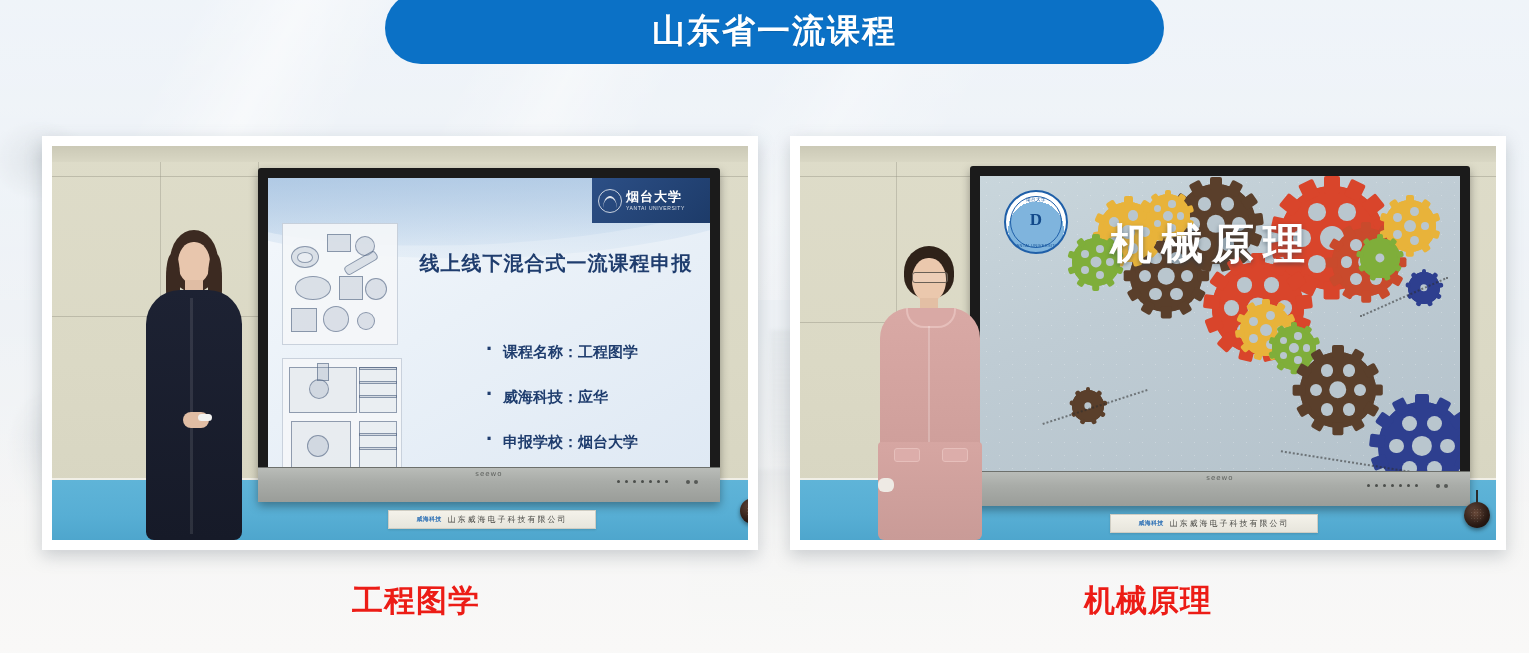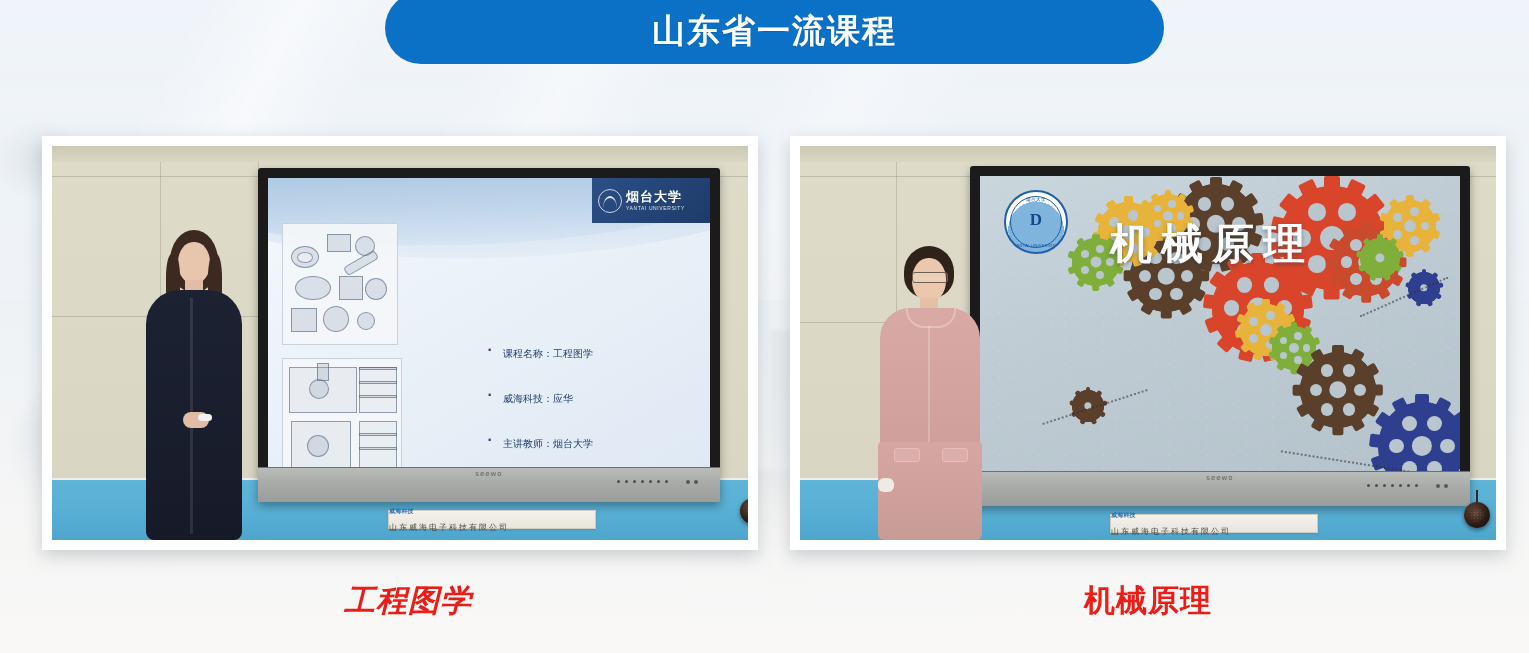--- a/index.html
+++ b/index.html
@@ -194,24 +194,24 @@
   }
   .chin-knobs i { width: 4px; height: 4px; border-radius: 50%; background: #565956; }
 
   
   .dealer-strip {
     position: absolute;
     height: 17px;
     background: linear-gradient(180deg, #f4f2ea, #e7e5dc);
     border: 1px solid #cfcdc3;
     display: flex;
+    align-items: center;
     justify-content: center;
     gap: 6px;
     box-shadow: 0 1px 2px rgba(0,0,0,.12);
-    flex-direction: column;
   }
   .dealer-logo {
     font-size: 6px;
     color: #2b6fb5;
     font-weight: bold;
     letter-spacing: .2px;
     white-space: nowrap;
   }
   .dealer-text {
     font-size: 8px;
@@ -318,22 +318,22 @@
     font-weight: bold;
     color: #1f3d6e;
     letter-spacing: 1px;
   }
   .slide-left-bullets {
     position: absolute;
     left: 178px; top: 142px;
   }
   .slide-left-bullets li {
     list-style: none;
-    font-size: 10px;
-    font-weight: normal;
+    font-size: 15px;
+    font-weight: bold;
     color: #1f3d6e;
     margin: 0 0 19px 0;
     white-space: nowrap;
   }
   .slide-left-bullets li::before {
     content: "·";
     display: inline-block;
     width: 17px;
     font-size: 22px;
     vertical-align: 1px;
@@ -452,21 +452,21 @@
     top: 580px;
     font-size: 31px;
     font-weight: bold;
     color: #ec1c16;
     letter-spacing: 1px;
     text-align: center;
     white-space: nowrap;
     z-index: 15;
     text-shadow: 0 1px 1px rgba(255,255,255,.6);
   }
-  #caption-left  { left: 50px;  width: 716px; font-style: italic; }
+  #caption-left  { left: 58px;  width: 716px; }
   #caption-right { left: 790px; width: 716px; }
 </style>
 </head>
 <body>
 
 <div id="slide-root">
 
   <div class="bg-base"></div>
   <div class="bg-sky"></div>
   <div class="bg-tree-left"></div>
@@ -527,25 +527,26 @@
               <div class="cad-shape" style="left:76px;top:8px;width:36px;height:1px;"></div>
               <div class="cad-shape" style="left:76px;top:22px;width:36px;height:1px;"></div>
               <div class="cad-shape" style="left:76px;top:36px;width:36px;height:1px;"></div>
               <div class="cad-shape" style="left:8px;top:62px;width:58px;height:46px;background:rgba(150,165,185,.12);"></div>
               <div class="cad-shape cad-circ" style="left:24px;top:76px;width:20px;height:20px;"></div>
               <div class="cad-shape" style="left:76px;top:62px;width:36px;height:46px;background:rgba(150,165,185,.10);"></div>
               <div class="cad-shape" style="left:76px;top:74px;width:36px;height:1px;"></div>
               <div class="cad-shape" style="left:76px;top:88px;width:36px;height:1px;"></div>
             </div>
 
+            <div class="slide-left-title">线上线下混合式一流课程申报</div>
 
             <ul class="slide-left-bullets">
               <li>课程名称：工程图学</li>
               <li>威海科技：应华</li>
-              <li>主讲教师：烟台大学</li>
+              <li>申报学校：烟台大学</li>
             </ul>
           </div>
 
         </div>
 
         <div class="board-chin">
           <div class="chin-brand">seewo</div>
           <div class="chin-dots">
             <i></i>
               <i></i>

